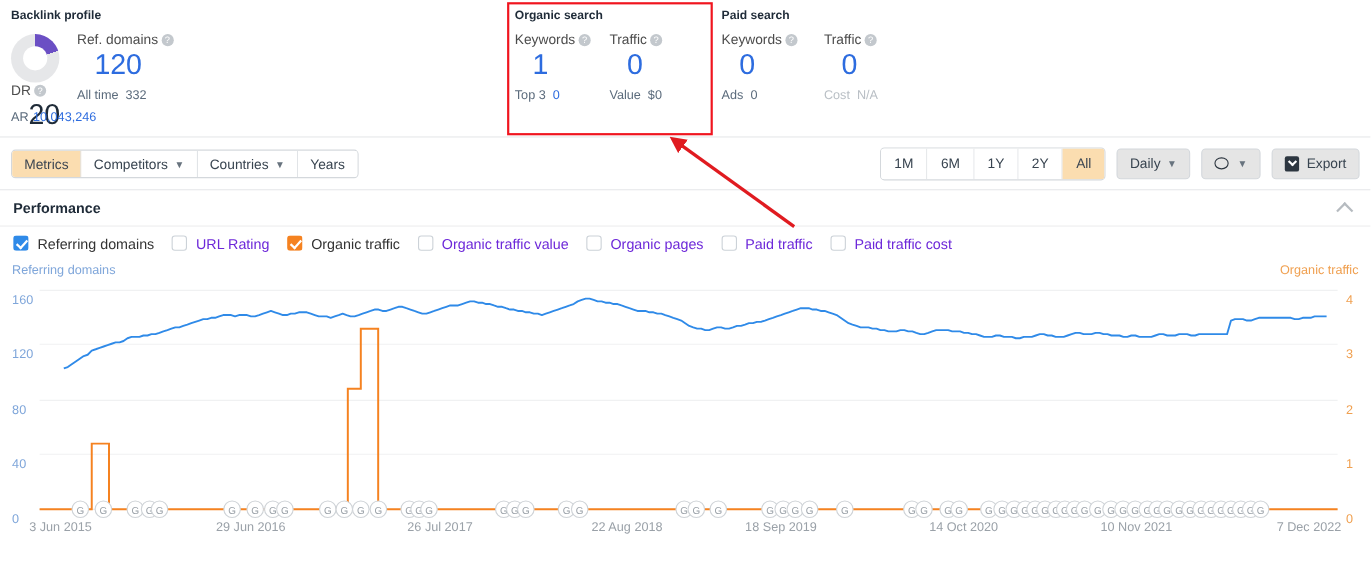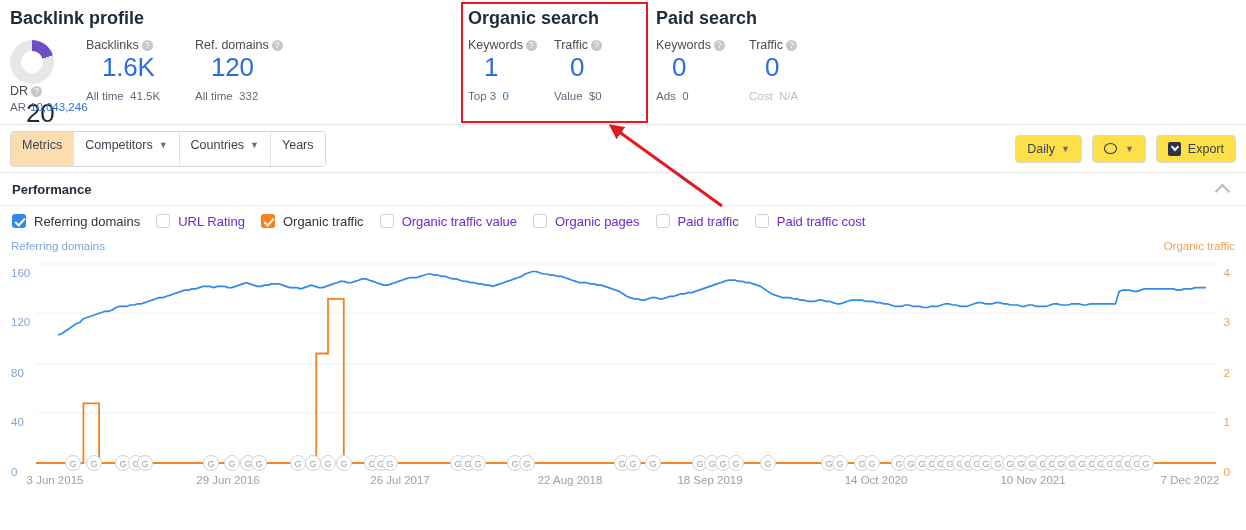--- a/index.html
+++ b/index.html
@@ -19,21 +19,21 @@
     position:relative;
     height:125px;
     padding:8px 0 0 0;
     background:#fff;
     border-bottom:1px solid #e6e8ea;
   }
   .metrics-row { display:flex; align-items:flex-start; }
 
   .group { position:relative; }
   .group-title {
-    font-size:18px; font-weight:bold; color:#1f2b38;
+    font-size:11px; font-weight:bold; color:#1f2b38;
     margin:0 0 9px 0; white-space:nowrap;
   }
 
   
   .bl-group { padding-left:10px; width:450px; }
   .bl-cells { display:flex; align-items:flex-start; }
   .cell { position:relative; }
 
   .donut-cell { display:flex; align-items:flex-start;flex-direction:column; }
   .donut {
@@ -89,31 +89,31 @@
   }
   .arrow-svg { position:absolute; left:0; top:0; pointer-events:none; }
 
   
   .toolbar {
     height:48px; display:flex; align-items:center;
     padding:0 10px; border-bottom:1px solid #e6e8ea; background:#fff;
   }
   .btn-group { display:flex; border:1px solid #d4d8dc; border-radius:4px; overflow:hidden; background:#fff; }
   .btn-group .seg {
-    padding:0 11px; height:34px; line-height:26px; font-size:12.5px;
+    padding:0 11px; height:24px; line-height:26px; font-size:12.5px;
     color:#384450; background:#fff; border-right:1px solid #e1e4e7;
     white-space:nowrap; cursor:pointer;
   }
   .btn-group .seg:last-child { border-right:none; }
   .btn-group .seg.active { background:#fbddb0; color:#3c4652; }
   .caret { display:inline-block; margin-left:6px; font-size:9px; color:#68737e; vertical-align:1px; }
 
   .single-btn {
     display:flex; align-items:center; height:28px; padding:0 11px;
-    border:1px solid #d4d8dc; border-radius:4px; background:#fde047;
+    border:1px solid #d4d8dc; border-radius:4px; background:#e5e5e5;
     font-size:12.5px; color:#384450; margin-left:10px; cursor:pointer;
     white-space:nowrap;
   }
   .spacer { flex:1; }
   .range-group .seg { padding:0 12px; height:28px; line-height:28px; }
   .export-ico {
     display:inline-block; width:13px; height:14px; background:#2d3640;
     border-radius:2px; margin-right:7px; position:relative;
   }
   .export-ico::after{
@@ -185,27 +185,20 @@
 
         <div class="cell donut-cell">
           <div class="donut" id="dr-donut" style="background: conic-gradient(rgb(107, 79, 196) 0deg, rgb(107, 79, 196) 72deg, rgb(230, 231, 233) 72deg, rgb(230, 231, 233) 360deg);"></div>
           <div class="kv">
             <div class="kv-label"><span>DR</span><span class="qmark">?</span></div>
             <div class="kv-value dark">20</div>
           </div>
         </div>
 
 
-        <div class="cell kv" style="margin-left:20px;width:105px;">
-          <div class="kv-label"><span>Backlinks</span><span class="qmark">?</span></div>
-          <div class="kv-value blue">1.6K</div>
-          <div class="kv-sub">
-            <span>All time</span>&nbsp; <span>41.5K</span>
-          </div>
-        </div>
 
         <div class="cell kv" style="margin-left:4px;width:110px;">
           <div class="kv-label"><span>Ref. domains</span><span class="qmark">?</span></div>
           <div class="kv-value blue">120</div>
           <div class="kv-sub">
             <span>All time</span>&nbsp; <span>332</span>
           </div>
         </div>
 
       </div>
@@ -269,20 +262,27 @@
 </svg>
 
 <div class="toolbar">
   <div class="btn-group" id="left-tabs">
       <div class="seg active"><span>Metrics</span></div>
       <div class="seg"><span>Competitors</span><span class="caret">▼</span></div>
       <div class="seg"><span>Countries</span><span class="caret">▼</span></div>
       <div class="seg"><span>Years</span></div>
     </div>
   <div class="spacer"></div>
+  <div class="btn-group range-group" id="range-tabs">
+      <div class="seg"><span>1M</span></div>
+      <div class="seg"><span>6M</span></div>
+      <div class="seg"><span>1Y</span></div>
+      <div class="seg"><span>2Y</span></div>
+      <div class="seg active"><span>All</span></div>
+    </div>
   <div class="single-btn">
     <span>Daily</span>
     <span class="caret">▼</span>
   </div>
   <div class="single-btn">
     <span class="bubble-ico"></span>
     <span class="caret">▼</span>
   </div>
   <div class="single-btn">
     <span class="export-ico"></span>

